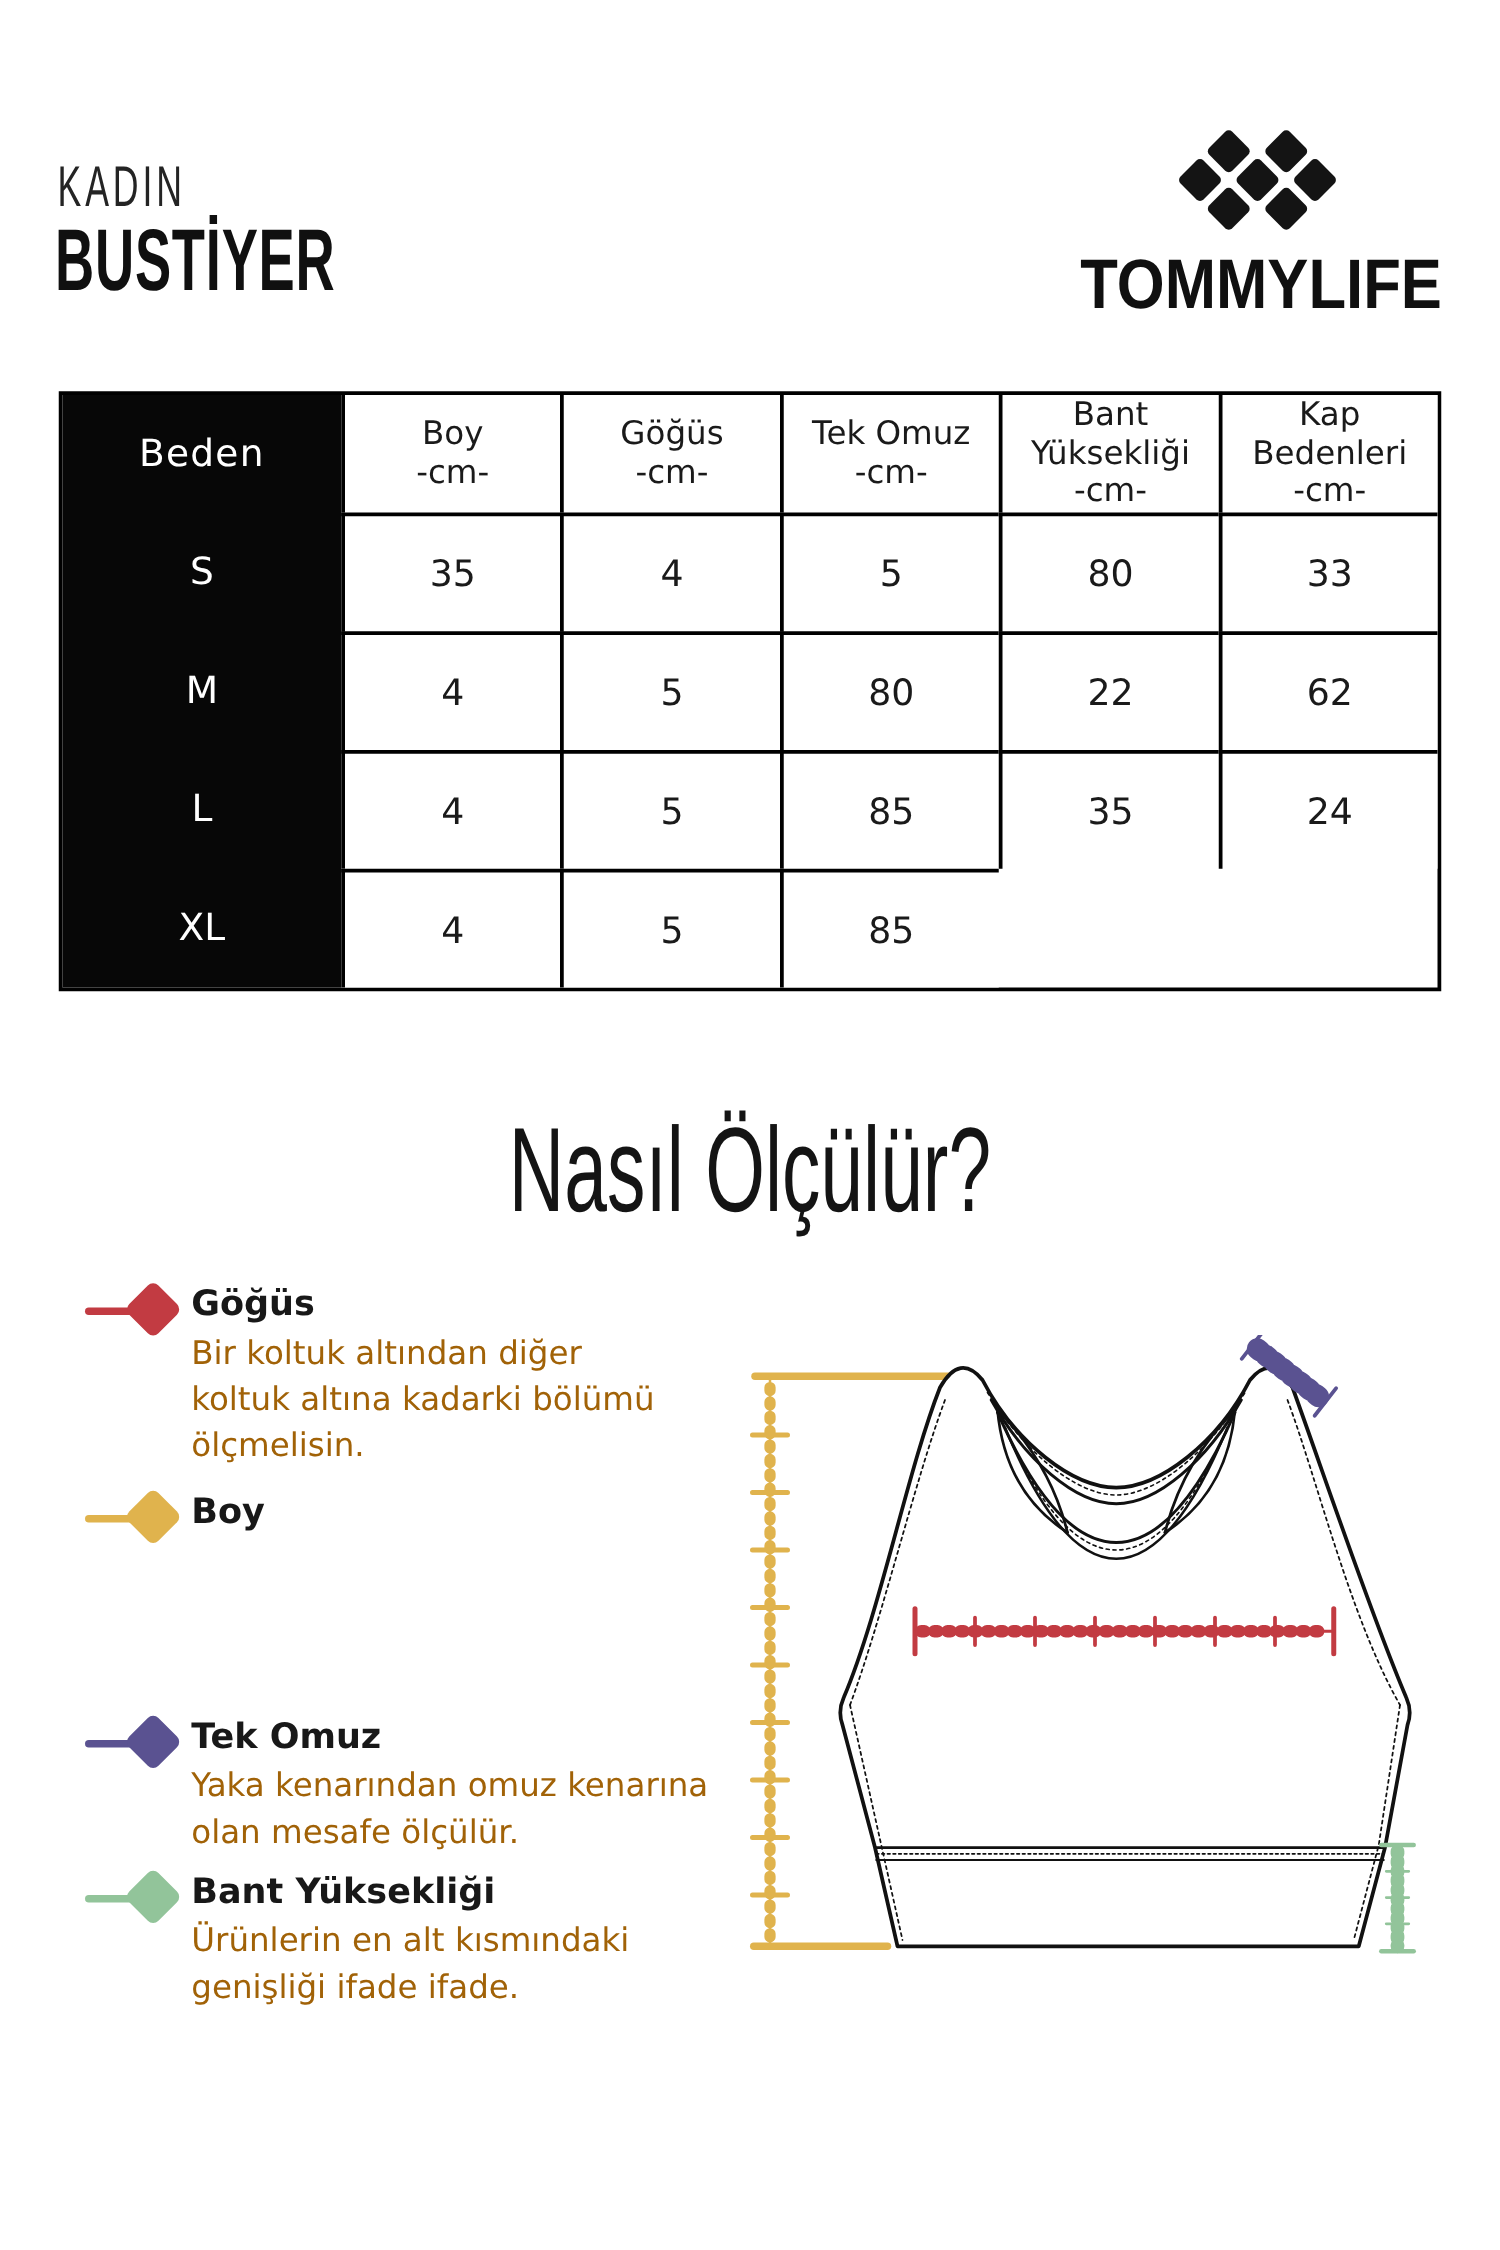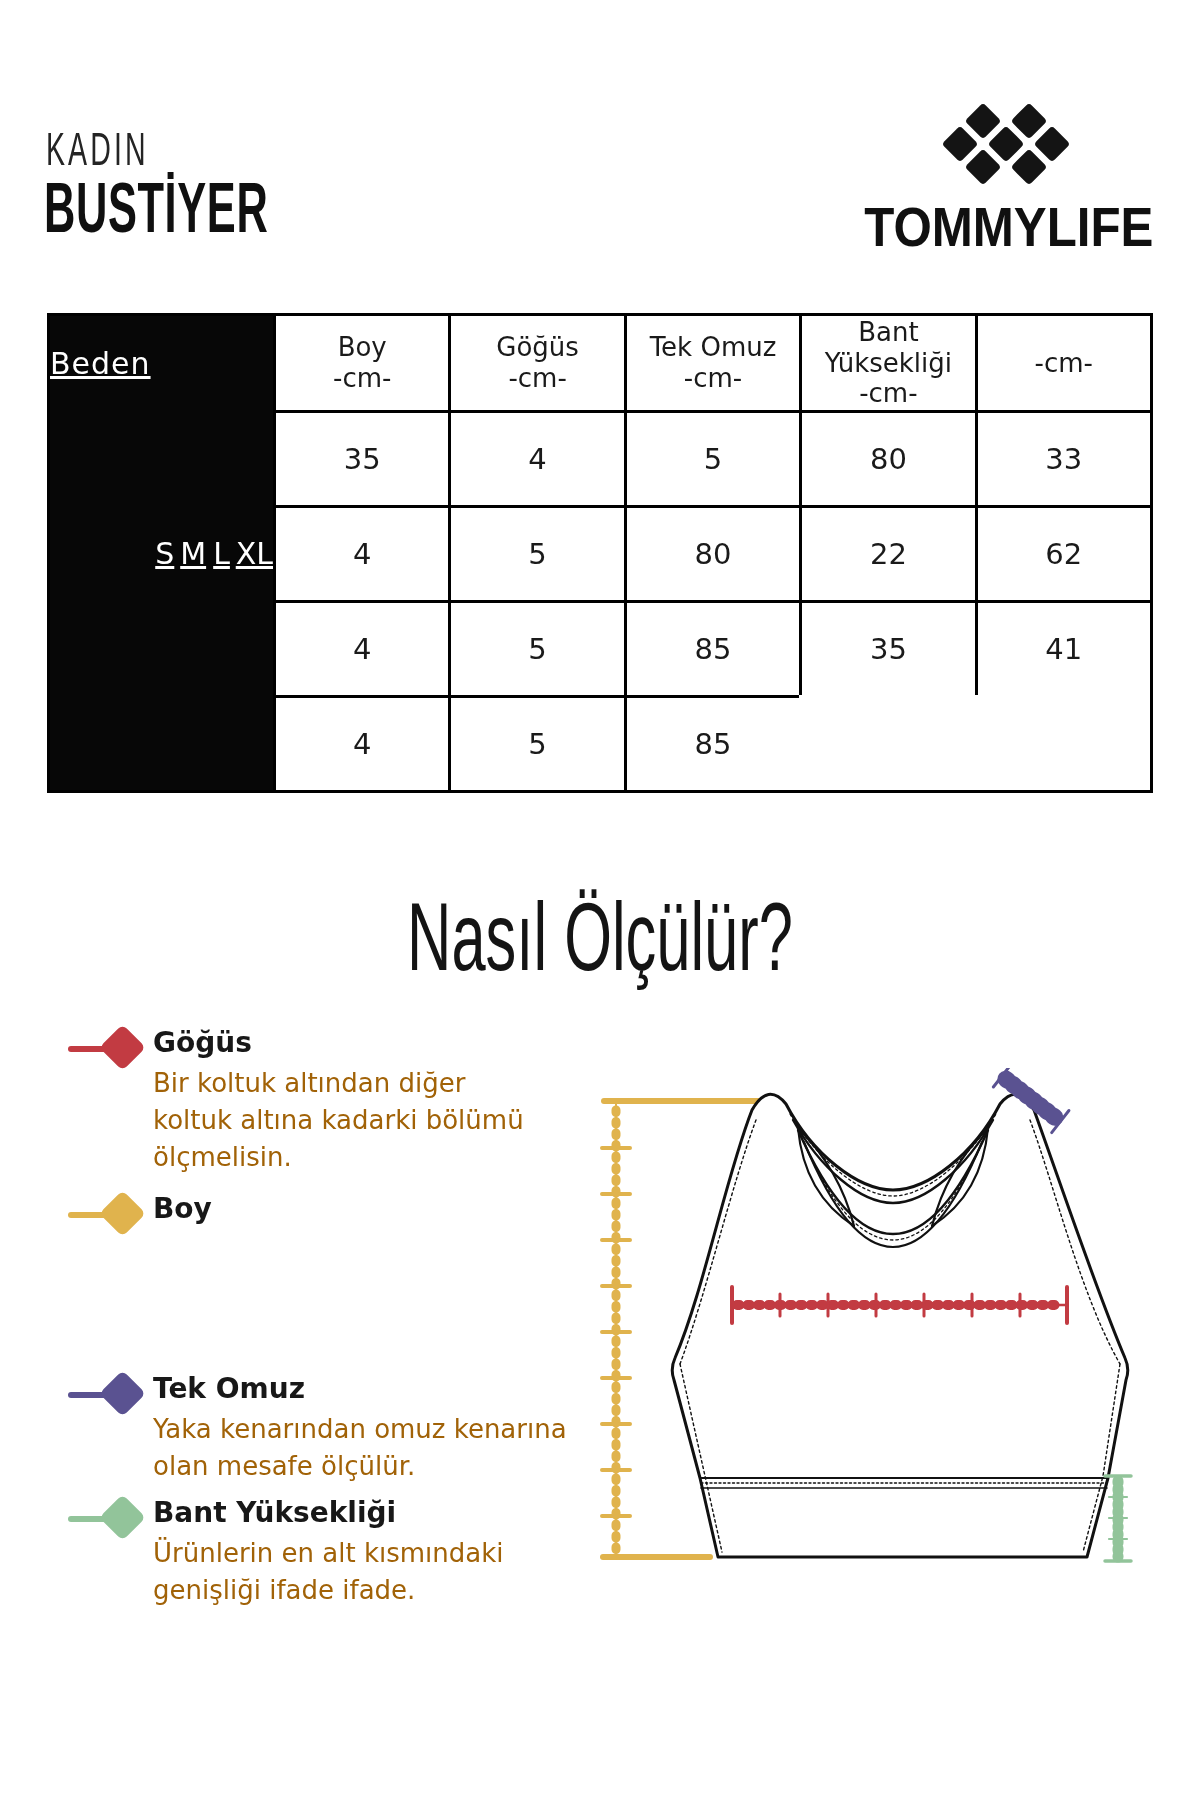--- a/index.html
+++ b/index.html
@@ -26,21 +26,21 @@
   }
 
   
   .size-table {
     left:47px; top:313px; width:1106px;
     display:grid; grid-template-columns:223px repeat(5,1fr);
     grid-template-rows:94px repeat(4,95px);
     border:3px solid #000; background:#fff;
   }
   .beden-col { grid-column:1; grid-row:1/6; background:#070707; color:#fff;
-    display:flex; flex-direction:row;text-decoration:underline; }
+    display:flex; flex-direction:column; }
   .beden-head { height:94px; display:flex; align-items:center; justify-content:center;
     font-size:30px; letter-spacing:1px; }
   .size-label { flex:1; display:flex; align-items:center; justify-content:center;
     font-size:30px; }
   .cell { border-left:3px solid #000; display:flex; flex-direction:column;
     align-items:center; justify-content:center; text-align:center; background:#fff; }
   .cell.rowed { border-top:3px solid #000; }
   .hcell { font-size:26px; line-height:1.18; padding:2px 6px; }
   .vcell { font-size:29px; }
 
@@ -102,41 +102,42 @@
   </div>
   <div class="cell hcell">
     <span>Tek Omuz</span>
     <span>-cm-</span>
   </div>
   <div class="cell hcell">
     <span>Bant Yüksekliği</span>
     <span>-cm-</span>
   </div>
   <div class="cell hcell">
+    <span>Kap Bedenleri</span>
     <span>-cm-</span>
   </div>
 
   <div class="cell vcell rowed">35</div>
   <div class="cell vcell rowed">4</div>
   <div class="cell vcell rowed">5</div>
   <div class="cell vcell rowed">80</div>
 
   <div class="cell vcell rowed">33</div>
   <div class="cell vcell rowed">4</div>
   <div class="cell vcell rowed">5</div>
   <div class="cell vcell rowed">80</div>
 
   <div class="cell vcell rowed">22</div>
   <div class="cell vcell rowed">62</div>
   <div class="cell vcell rowed">4</div>
   <div class="cell vcell rowed">5</div>
   <div class="cell vcell rowed">85</div>
 
   <div class="cell vcell rowed">35</div>
-  <div class="cell vcell rowed">41</div>
+  <div class="cell vcell rowed">24</div>
   <div class="cell vcell rowed">4</div>
   <div class="cell vcell rowed">5</div>
   <div class="cell vcell rowed">85</div>
 </div>
 
 <div class="abs measure-title">Nasıl Ölçülür?</div>
 
 <div class="legend-item w385" style="top:1026px;">
   <div class="legend-marker">
     <div class="m-line" style="background: rgb(194, 59, 66);"></div>

